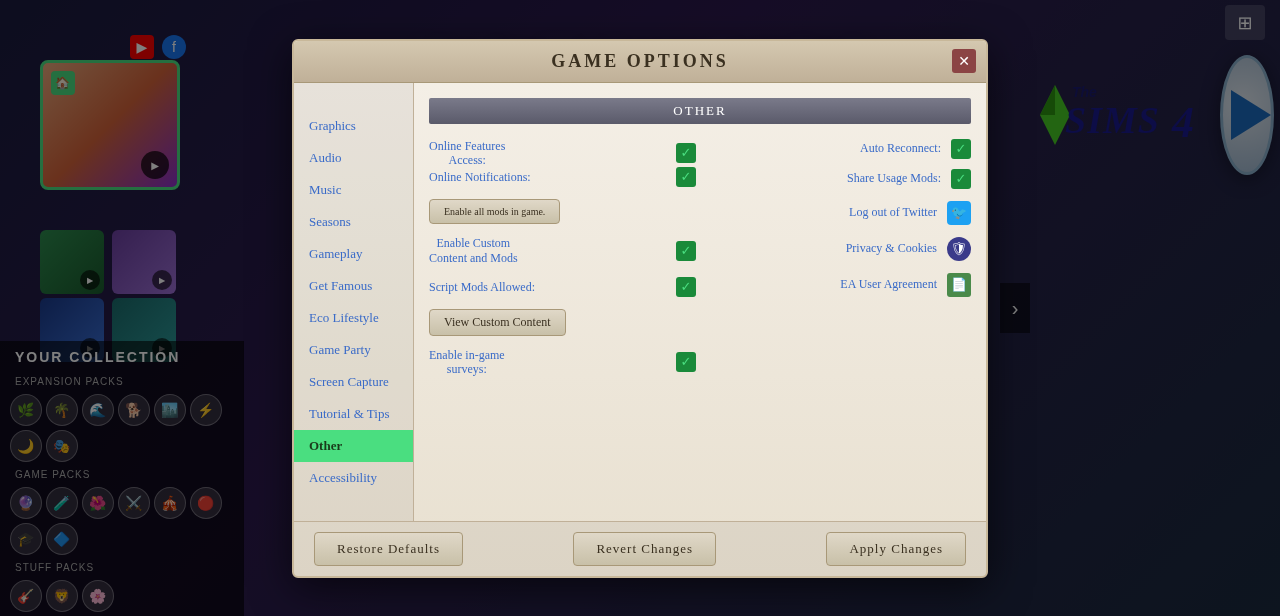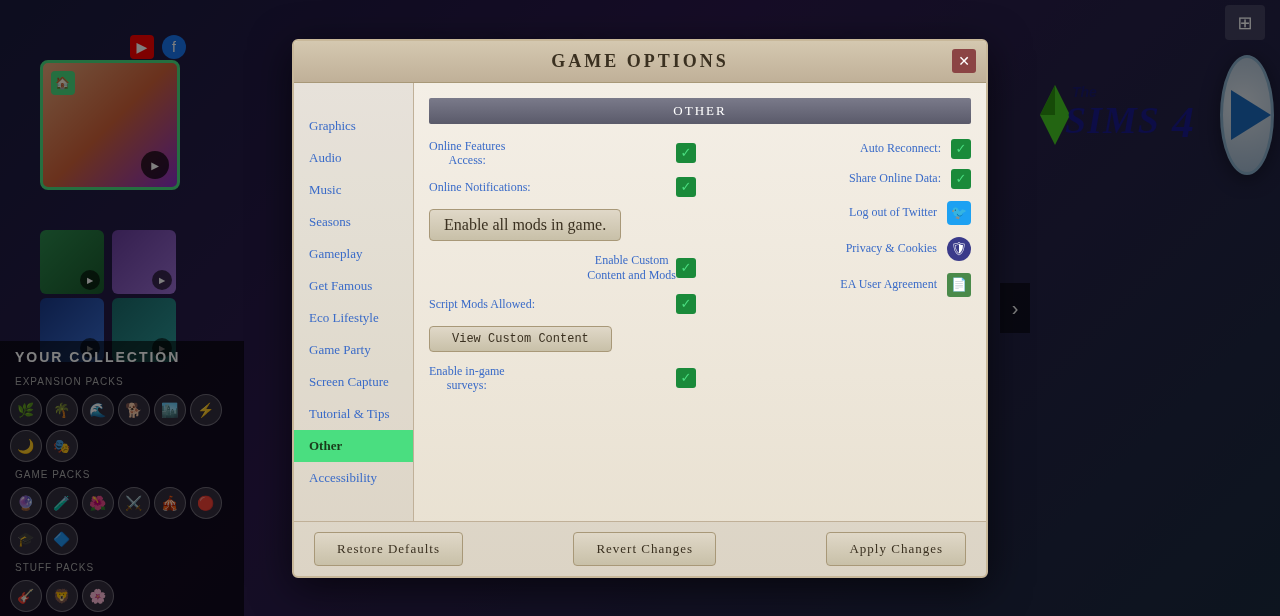--- a/index.html
+++ b/index.html
@@ -390,32 +390,32 @@
       justify-content: center;
       color: #4ade80;
       font-size: 13px;
       flex-shrink: 0;
     }
     .btn-enable {
       background: linear-gradient(to bottom, #e0d8c8, #c8c0a8);
       border: 1px solid #a89878;
       border-radius: 4px;
       padding: 6px 14px;
-      font-size: 16px;
+      font-size: 10px;
       font-family: Georgia, serif;
       cursor: pointer;
       color: #3a3020;
     }
     .btn-view {
       background: linear-gradient(to bottom, #e0d8c8, #c8c0a8);
       border: 1px solid #a89878;
       border-radius: 4px;
-      padding: 5px 22px;
+      padding: 5px 14px;
       font-size: 12px;
-      font-family: Liberation Mono, monospace;
+      font-family: Liberation Serif, serif;
       cursor: pointer;
       color: #3a3020;
     }
     .icon-btn {
       width: 24px;
       height: 24px;
       border-radius: 4px;
       display: flex;
       align-items: center;
       justify-content: center;
@@ -584,35 +584,35 @@
         <div class="nav-item">Accessibility</div>
       </div>
 
       <div class="modal-content">
         <div class="section-header">Other</div>
 
         <div style="display:grid; grid-template-columns:1fr 1fr; gap:8px;">
 
           <div>
 
-            <div class="option-row" style="margin-bottom:10px;gap:12px;">
+            <div class="option-row" style="gap:12px;">
               <span class="option-label">Online Features<br>Access:</span>
               <div class="checkbox-green">✓</div>
             </div>
 
             <div class="option-row" style="margin-bottom:12px;">
               <span class="option-label">Online Notifications:</span>
               <div class="checkbox-green">✓</div>
             </div>
 
             <div style="margin-bottom:12px; display:flex; justify-content:flex-start;">
               <button class="btn-enable">Enable all mods in game.</button>
             </div>
 
-            <div class="option-row" style="margin-bottom:12px;justify-content:flex-end;">
+            <div class="option-row" style="margin-bottom:12px;">
               <span class="option-label">Enable Custom<br>Content and Mods</span>
               <div class="checkbox-green">✓</div>
             </div>
 
             <div class="option-row" style="margin-bottom:12px;">
               <span class="option-label">Script Mods Allowed:</span>
               <div class="checkbox-green">✓</div>
             </div>
 
             <div style="margin-bottom:12px; display:flex; justify-content:flex-start;">
@@ -626,21 +626,21 @@
           </div>
 
           <div>
 
             <div class="option-row" style="margin-bottom:10px; justify-content:flex-end; gap:10px;">
               <span class="option-label">Auto Reconnect:</span>
               <div class="checkbox-green">✓</div>
             </div>
 
             <div class="option-row" style="margin-bottom:12px; justify-content:flex-end; gap:10px;">
-              <span class="option-label">Share Online Data:</span>
+              <span class="option-label">Share Usage Mods:</span>
               <div class="checkbox-green">✓</div>
             </div>
 
             <div class="option-row" style="margin-bottom:12px; justify-content:flex-end; gap:10px;">
               <span class="option-label">Log out of Twitter</span>
               <div class="icon-btn twitter">🐦</div>
             </div>
 
             <div class="option-row" style="margin-bottom:12px; justify-content:flex-end; gap:10px;">
               <span class="option-label">Privacy &amp; Cookies</span>

